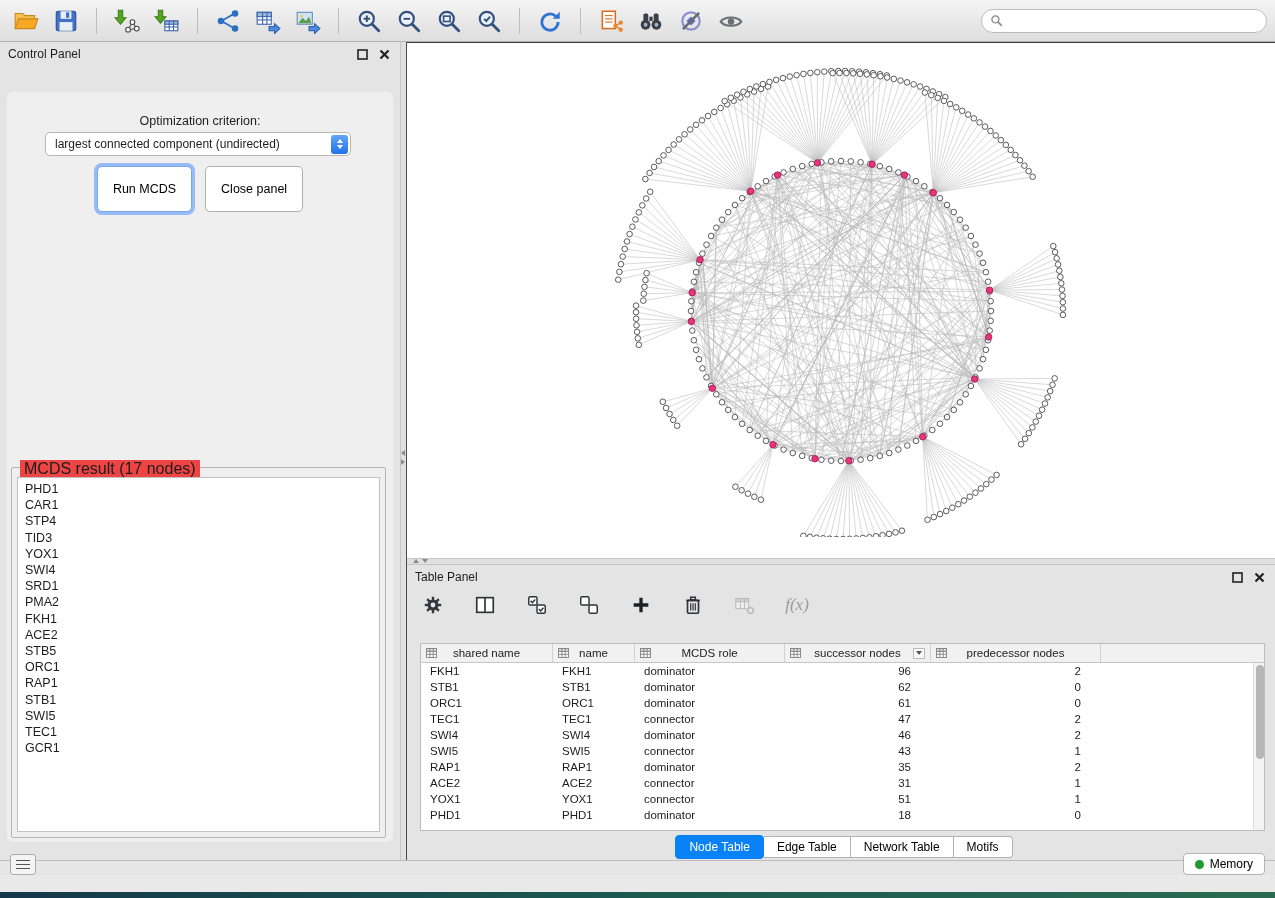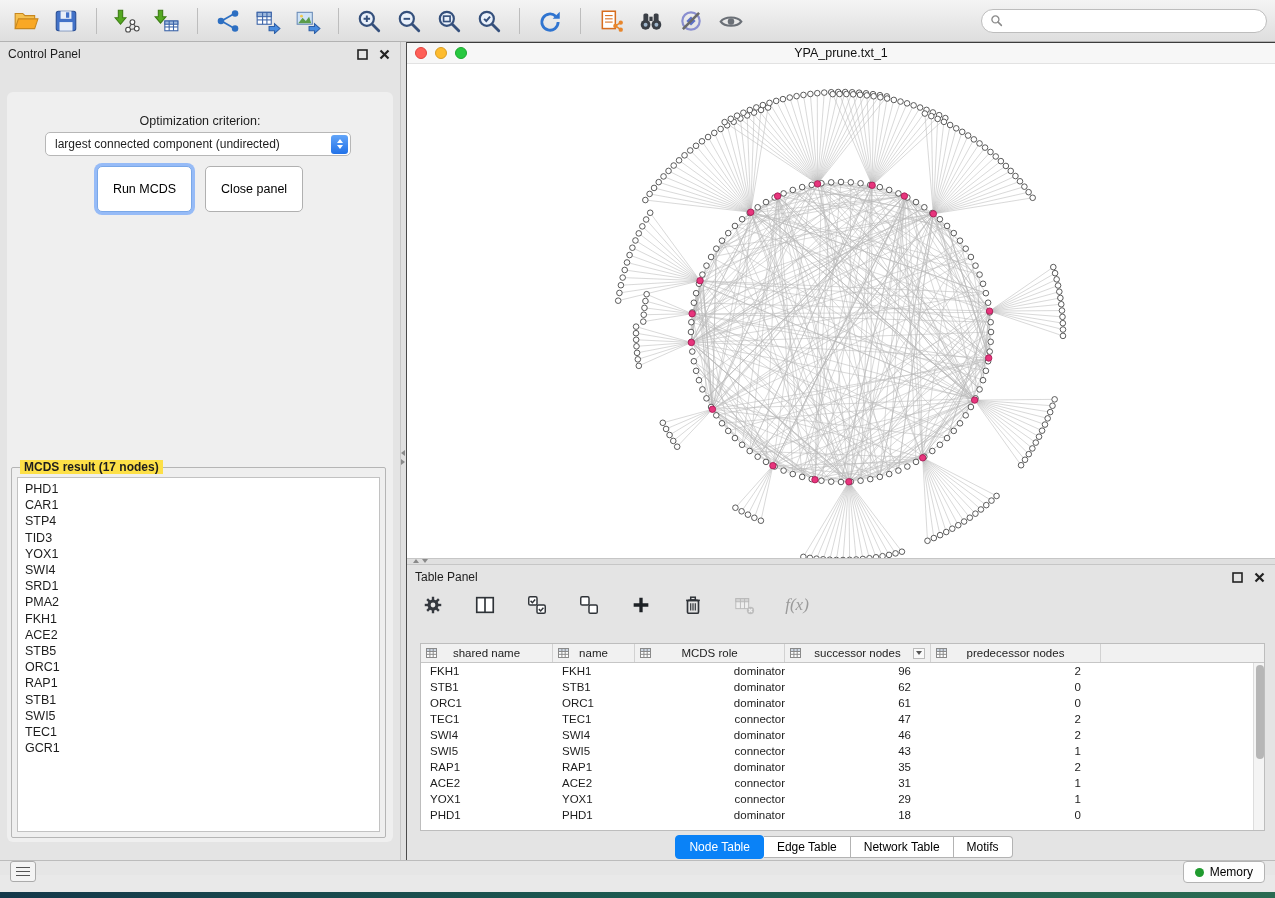--- a/index.html
+++ b/index.html
@@ -27,21 +27,21 @@
   .opt-label{position:absolute;top:22px;width:100%;text-align:center;font-size:12.5px;}
   .dropdown{position:absolute;left:38px;right:42px;top:40px;height:24px;background:#fff;border:1px solid #b7b7b7;border-radius:5px;display:flex;align-items:center;padding:0 2px 0 9px;font-size:12px;}
   .dropdown .dd-val{flex:1;white-space:nowrap;overflow:hidden;}
   .stepper{width:17px;height:19px;background:linear-gradient(#62a5f9,#2171e8);border-radius:3px;display:flex;flex-direction:column;align-items:center;justify-content:center;gap:2px;}
   .tri-up{width:0;height:0;border-left:3.5px solid transparent;border-right:3.5px solid transparent;border-bottom:4px solid #fff;}
   .tri-down{width:0;height:0;border-left:3.5px solid transparent;border-right:3.5px solid transparent;border-top:4px solid #fff;}
   .btn-row{position:absolute;top:74px;width:100%;display:flex;justify-content:center;gap:13px;}
   .cbtn{background:#fff;border:1px solid #b0b0b0;border-radius:5px;font-size:12.5px;padding:15px 15px;font-family:"Liberation Sans",sans-serif;cursor:default;}
   .cbtn.focused{box-shadow:0 0 0 3px rgba(77,144,254,.55);border-color:#7aa8e8;}
   .result-fieldset{position:absolute;left:4px;right:7px;top:375px;bottom:4px;border:1px solid #b5b5b5;border-radius:2px;}
-  .result-legend{position:absolute;top:-8px;left:8px;background:#fde047;padding:0 4px;font-size:12px;font-weight:bold;}
+  .result-legend{position:absolute;top:-8px;left:8px;background:#ef4444;padding:0 4px;font-size:16px;}
   .result-list{position:absolute;left:5px;right:5px;top:9px;bottom:5px;background:#fff;border:1px solid #c2c2c2;overflow:hidden;padding:3px 0;}
   .result-item{font-size:12.5px;line-height:16.2px;padding-left:7px;}
 
   
   .v-splitter{position:absolute;left:400px;top:42px;width:7px;height:818px;background:#e0e0e0;border-left:1px solid #c6c6c6;border-right:1px solid #4a4a4a;}
   .v-splitter .handle{position:absolute;top:408px;left:0px;display:flex;flex-direction:column;gap:3px;}
   .tri-l{width:0;height:0;border-top:3px solid transparent;border-bottom:3px solid transparent;border-right:4px solid #8a8a8a;}
   .tri-r{width:0;height:0;border-top:3px solid transparent;border-bottom:3px solid transparent;border-left:4px solid #8a8a8a;}
   .h-splitter{position:absolute;left:407px;top:558px;width:868px;height:7px;background:#e0e0e0;border-top:1px solid #c6c6c6;border-bottom:1px solid #c6c6c6;}
   .h-splitter .handle{position:absolute;left:6px;top:0px;display:flex;gap:3px;}
@@ -62,36 +62,36 @@
   .table-panel{position:absolute;left:407px;top:565px;width:868px;height:295px;background:#e4e4e4;}
   .tt-toolbar{position:absolute;left:12px;top:26px;display:flex;align-items:center;gap:24px;}
   .tbi{width:28px;height:28px;display:flex;align-items:center;justify-content:center;background:none;border:none;padding:0;cursor:default;}
   .fx{font-size:17px;font-style:italic;color:#9a9a9a;font-family:"Liberation Serif",serif;}
   .table-box{position:absolute;left:13px;width:845px;top:78px;height:188px;background:#fff;border:1px solid #bdbdbd;overflow:hidden;}
   .thead{display:flex;height:19px;background:#f1f1f1;border-bottom:1px solid #c6c6c6;}
   .th{position:relative;display:flex;align-items:center;justify-content:center;font-size:11.5px;border-right:1px solid #d2d2d2;color:#222;}
   .th .gi{position:absolute;left:5px;top:4px;}
   .sort-box{position:absolute;right:5px;top:3.5px;width:12px;height:11px;border:1px solid #bbb;background:#fafafa;display:flex;align-items:center;justify-content:center;}
   .tri-sort{width:0;height:0;border-left:3px solid transparent;border-right:3px solid transparent;border-top:4px solid #555;}
-  .col0{width:132px;} .col1{width:82px;} .col2{width:150px;text-align:right;} .col3{width:146px;text-align:center;} .col4{width:170px;}
+  .col0{width:132px;} .col1{width:82px;} .col2{width:150px;} .col3{width:146px;text-align:center;} .col4{width:170px;}
   .th-fill{flex:1;}
   .tr{display:flex;height:16px;align-items:center;}
   .td{font-size:11.5px;white-space:nowrap;overflow:hidden;}
   .td.left{padding-left:9px;}
   .td.right{text-align:right;padding-right:20px;}
   .vscroll{position:absolute;top:19px;right:0;width:11px;bottom:0;background:#f4f4f4;border-left:1px solid #ddd;}
   .vthumb{position:absolute;top:2px;left:1.5px;width:8px;height:56%;background:#b6b6b6;border-radius:4px;}
   .table-tabs{position:absolute;left:7px;right:0;top:271px;display:flex;justify-content:center;}
   .btab{background:#fff;border:1px solid #b3b3b3;border-left:none;padding:3px 13px;font-size:12px;font-family:"Liberation Sans",sans-serif;cursor:default;}
   .btab:first-child{border-left:1px solid #b3b3b3;border-radius:4px 0 0 4px;}
   .btab:last-child{border-radius:0 4px 4px 0;}
   .btab.active{background:#0a82f7;border-color:#0a82f7;color:#fff;border-radius:4px;position:relative;z-index:1;margin:-1px 0 -1px -1px;}
 
   
-  .statusbar{position:absolute;left:0;top:860px;width:1275px;height:15px;background:#e6e6e6;border-top:1px solid #bcbcbc;display:flex;align-items:flex-start;padding:0 10px;}
+  .statusbar{position:absolute;left:0;top:860px;width:1275px;height:15px;background:#e6e6e6;border-top:1px solid #bcbcbc;display:flex;align-items:flex-end;padding:0 10px;}
   .sb-left{width:26px;height:21px;background:#f4f4f4;border:1px solid #ababab;border-radius:3px;display:flex;flex-direction:column;justify-content:center;gap:2.5px;padding:0 5px;}
   .sb-left i{display:block;height:1.6px;background:#555;}
   .memory-btn{margin-left:auto;background:#fdfdfd;border:1px solid #b3b3b3;border-radius:4px;font-size:12px;padding:3px 11px;display:flex;align-items:center;gap:6px;font-family:"Liberation Sans",sans-serif;cursor:default;}
   .mem-dot{width:9px;height:9px;border-radius:50%;background:#1f9a2e;display:inline-block;}
   .wallpaper{position:absolute;left:0;top:892px;width:1275px;height:6px;background:linear-gradient(90deg,#14384a,#1c5a50,#2a6b52);}
 </style>
 </head>
 <body>
 
 <div class="app">
@@ -311,26 +311,20 @@
       </span>
   </div>
   <div class="h-splitter">
     <span class="handle">
         <span class="tri-u2"></span>
         <span class="tri-d2"></span>
       </span>
   </div>
 
   <div class="network-window">
-    <div class="net-titlebar">
-      <span class="net-title">YPA_prune.txt_1</span>
-      <span class="light red"></span>
-      <span class="light yellow"></span>
-      <span class="light green"></span>
-    </div>
     <svg class="net-canvas" width="868" height="494" viewBox="0 0 868 494">
         <g stroke="#9c9c9c" stroke-width="0.55" opacity="0.7">
           <line x1="293.04610688211375" y1="216.69697850114966" x2="321.2240288781534" y2="169.09812773498967"></line>
           <line x1="293.04610688211375" y1="216.69697850114966" x2="583.6788384857905" y2="258.18953061547853"></line>
           <line x1="293.04610688211375" y1="216.69697850114966" x2="578.8888739433603" y2="229.1771432346219"></line>
           <line x1="293.04610688211375" y1="216.69697850114966" x2="576.0395194242658" y2="316.21591979547424"></line>
           <line x1="293.04610688211375" y1="216.69697850114966" x2="284.3211615142095" y2="277.81046938452147"></line>
           <line x1="293.04610688211375" y1="216.69697850114966" x2="342.6857856486919" y2="148.99699895631477"></line>
           <line x1="293.04610688211375" y1="216.69697850114966" x2="321.2240288781534" y2="366.9018722650103"></line>
           <line x1="293.04610688211375" y1="216.69697850114966" x2="581.1177920604846" y2="238.73645169758078"></line>
@@ -1334,21 +1328,21 @@
             <div class="td col0 left">ACE2</div>
             <div class="td col1 left">ACE2</div>
             <div class="td col2 left">connector</div>
             <div class="td col3 right">31</div>
             <div class="td col4 right">1</div>
           </div>
           <div class="tr">
             <div class="td col0 left">YOX1</div>
             <div class="td col1 left">YOX1</div>
             <div class="td col2 left">connector</div>
-            <div class="td col3 right">29</div>
+            <div class="td col3 right">51</div>
             <div class="td col4 right">1</div>
           </div>
           <div class="tr">
             <div class="td col0 left">PHD1</div>
             <div class="td col1 left">PHD1</div>
             <div class="td col2 left">dominator</div>
             <div class="td col3 right">18</div>
             <div class="td col4 right">0</div>
           </div>
         </div>

